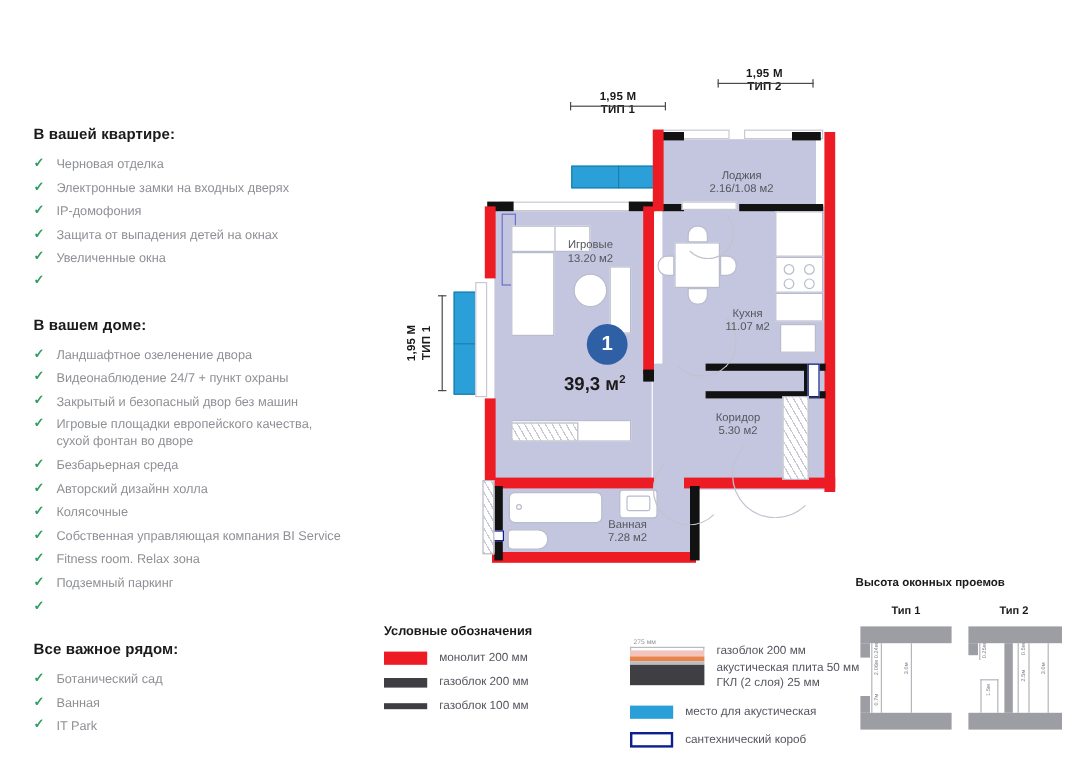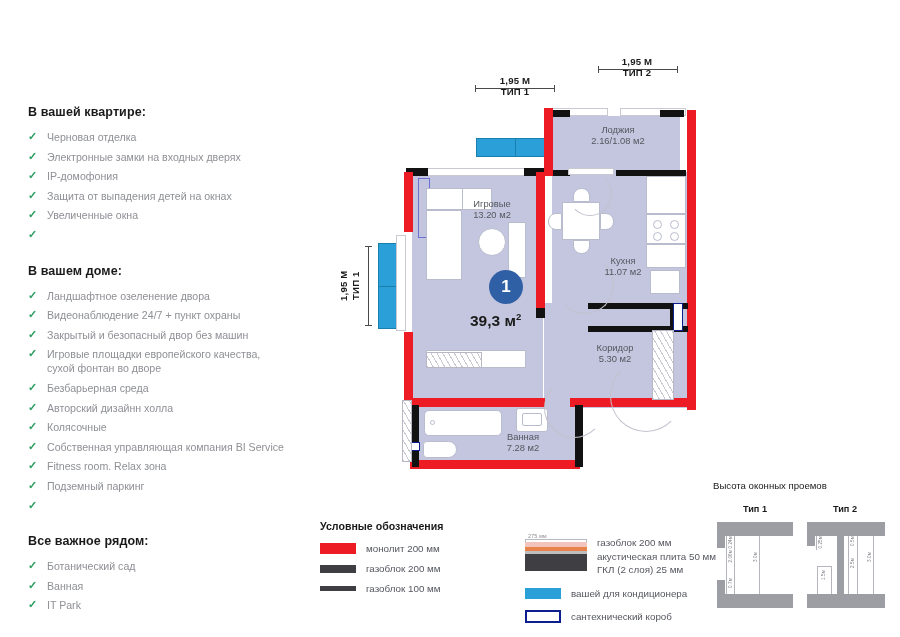--- a/index.html
+++ b/index.html
@@ -98,21 +98,21 @@
   .ls-lbl{font-size:5.6px;color:#8e9095;position:absolute;left:3px;top:-9px;}
   .ls-a{height:5px;background:#f2c4bc;}
   .ls-b{height:4px;background:#e8834b;}
   .ls-c{height:3px;background:#bdbdbd;}
   .ls-d{height:17px;background:#3f3f43;}
   .ls-brace{position:absolute;left:0;top:-3px;width:62px;height:3px;border-top:1px solid #b9b9c2;border-left:1px solid #b9b9c2;border-right:1px solid #b9b9c2;box-sizing:border-box;}
   .layertxt{position:absolute;left:72px;top:8px;font-size:9.8px;color:#55575f;line-height:1.38;}
 
   
   .winsec{position:absolute;left:713px;top:480px;width:180px;}
-  .winsec-title{font-size:9.6px;font-weight:normal;color:#1a1a1a;margin-bottom:11px;}
+  .winsec-title{font-size:9.6px;font-weight:bold;color:#1a1a1a;margin-bottom:11px;}
   .wintype{position:absolute;text-align:center;font-size:9.2px;font-weight:bold;color:#1a1a1a;}
   .wdiag{position:absolute;}
   .wslab{position:absolute;background:#9d9da4;}
   .wcol{position:absolute;background:#9d9da4;}
   .wline{position:absolute;background:#b5b5bc;}
   .wtxt{
     position:absolute;writing-mode:vertical-rl;transform:rotate(180deg);
     font-size:4.6px;color:#7d7d86;white-space:nowrap;letter-spacing:.1px;
   }
 </style>
@@ -322,21 +322,21 @@
     <div class="circ" style="left:100px;top:360px;width:5px;height:5px;"></div>
     <div class="furn" style="left:186px;top:348px;width:32px;height:24px;border-radius:3px;"></div>
     <div class="furn" style="left:192px;top:353px;width:20px;height:13px;border-radius:2px;"></div>
     <div class="furn" style="left:93px;top:381px;width:34px;height:17px;border-radius:4px 9px 9px 4px;"></div>
 
     <div class="doorarc" style="left:226px;top:196px;width:56px;height:56px;border-color:transparent;border-right-color:#c2c2cf;border-bottom-color:#c2c2cf;"></div>
     <div class="doorarc" style="left:214px;top:318px;width:58px;height:58px;border-color:transparent;border-left-color:#c2c2cf;border-bottom-color:#c2c2cf;"></div>
     <div class="doorarc" style="left:280px;top:300px;width:70px;height:70px;border-color:transparent;border-left-color:#c2c2cf;border-bottom-color:#c2c2cf;"></div>
     <div class="doorarc" style="left:238px;top:112px;width:42px;height:42px;border-color:transparent;border-right-color:#c2c2cf;border-bottom-color:#c2c2cf;"></div>
 
-    <div class="rmlabel" style="left:233px;top:64px;width:110px;">
+    <div class="rmlabel" style="left:233px;top:80px;width:110px;">
       <span class="nm">Лоджия</span>
       <span class="ar">2.16/1.08 м2</span>
     </div>
     <div class="rmlabel" style="left:110px;top:138px;width:104px;">
       <span class="nm">Игровые</span>
       <span class="ar">13.20 м2</span>
     </div>
     <div class="rmlabel" style="left:248px;top:195px;width:90px;">
       <span class="nm">Кухня</span>
       <span class="ar">11.07 м2</span>
@@ -385,21 +385,21 @@
       <div class="ls-d"></div>
     </div>
     <div class="layertxt">
       <div>газоблок 200 мм</div>
       <div>акустическая плита 50 мм</div>
       <div>ГКЛ (2 слоя) 25 мм</div>
     </div>
 
     <div class="lg-row" style="position:absolute;left:0;top:60px;width:230px;">
       <div class="lg-sw sw-ac"></div>
-      <div class="lg-txt">вашей для кондиционера</div>
+      <div class="lg-txt">место для акустическая</div>
     </div>
     <div class="lg-row" style="position:absolute;left:0;top:82px;width:230px;">
       <div class="lg-sw sw-san"></div>
       <div class="lg-txt">сантехнический короб</div>
     </div>
   </div>
 
   <div class="winsec">
     <div class="winsec-title">Высота оконных проемов</div>
 

